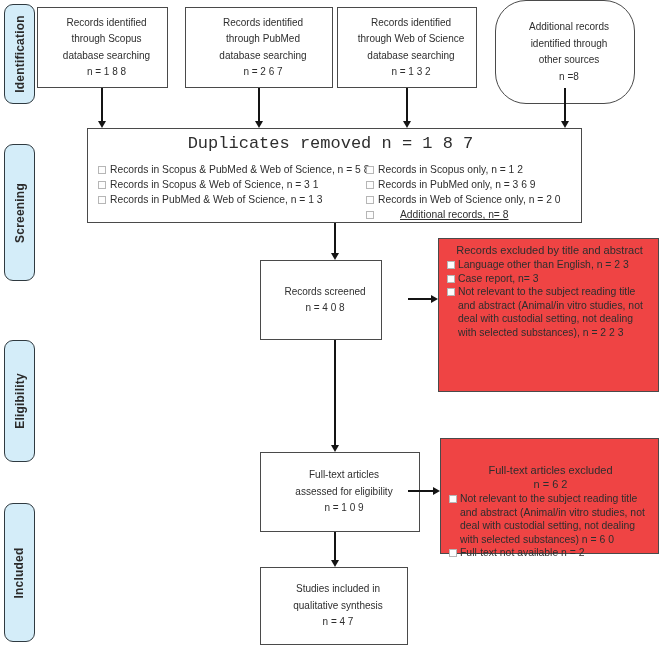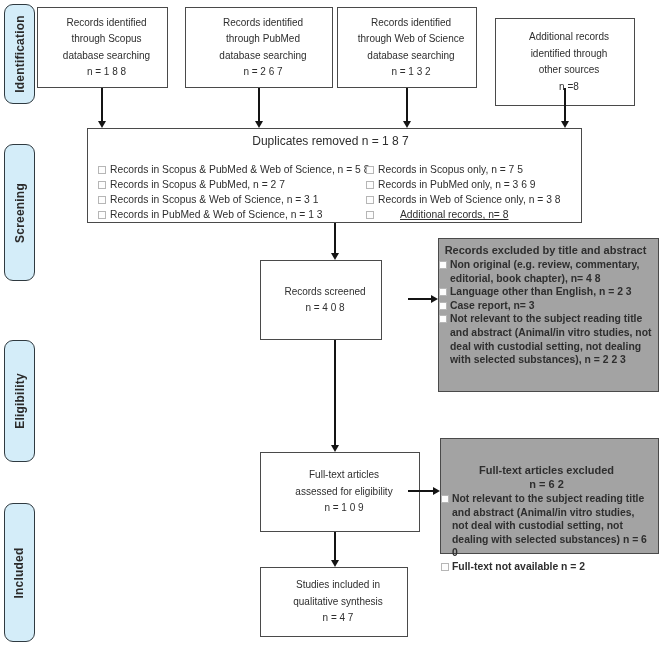--- a/index.html
+++ b/index.html
@@ -33,32 +33,32 @@
   .arrow-h{position:absolute;height:2px;background:#141414;}
   .arrow-h::after{
     content:"";position:absolute;right:-7px;top:-3.5px;width:0;height:0;
     border-top:4.5px solid transparent;border-bottom:4.5px solid transparent;
     border-left:7px solid #141414;
   }
   
   .dup-box{position:absolute;left:87px;top:128px;width:495px;height:95px;
     background:#fff;border:1.6px solid #4a4a4a;box-sizing:border-box;}
   .dup-title{position:absolute;left:0;right:8px;top:5px;text-align:center;
-    font-size:12px;color:#2e2e2e;}
+    font-size:17px;color:#2e2e2e;font-family:Liberation Mono, monospace;}
   .col{position:absolute;top:33px;margin:0;padding:0;list-style:none;}
   .col-left{left:10px;width:268px;}
   .col-right{left:278px;width:212px;}
   .col li{position:relative;padding-left:12px;font-size:10.3px;line-height:15px;
     white-space:nowrap;color:#2e2e2e;}
   .cb{position:absolute;left:0;top:3.5px;width:6px;height:6px;
     border:1px solid #b6b6b6;background:#fdfdfd;display:inline-block;}
   .xind{padding-left:22px;display:inline-block;text-decoration:underline;}
   
-  .side-box{position:absolute;background:#a3a3a3;border:1.6px solid #4a4a4a;
-    box-sizing:border-box;padding:4px 6px 4px 0;font-weight:bold;}
+  .side-box{position:absolute;background:#ef4444;border:1.6px solid #4a4a4a;
+    box-sizing:border-box;padding:4px 6px 4px 8px;}
   .side-title{text-align:center;font-size:11px;line-height:14px;color:#2e2e2e;}
   .side-count{text-align:center;font-size:11px;line-height:14px;color:#2e2e2e;}
   .side-items{margin:1px 0 0 0;padding:0;list-style:none;}
   .side-items li{position:relative;padding-left:11px;font-size:10.4px;
     line-height:13.6px;color:#2e2e2e;text-align:left;}
   .side-items .cb{top:3px;}
 </style>
 </head>
 <body>
 
@@ -88,61 +88,61 @@
 through PubMed
 database searching
 n = 2 6 7</div>
   </div>
   <div class="box" style="left:337px;top:7px;width:140px;height:81px;">
     <div class="multiline">Records identified
 through Web of Science
 database searching
 n = 1 3 2</div>
   </div>
-  <div class="box" style="left:495px;top:18px;width:140px;height:88px;">
+  <div class="box" style="left:495px;top:0;width:140px;height:104px;border-radius:31px;">
     <div class="multiline">Additional records
 identified through
 other sources
 n =8</div>
   </div>
 
   <div class="arrow-v" style="left:101px;top:88px;height:33px;"></div>
   <div class="arrow-v" style="left:258px;top:88px;height:33px;"></div>
   <div class="arrow-v" style="left:406px;top:88px;height:33px;"></div>
   <div class="arrow-v" style="left:564px;top:88px;height:33px;"></div>
 
   <div class="dup-box">
     <div class="dup-title">Duplicates removed n = 1 8 7</div>
     <ul class="col col-left">
       <li><span class="cb"></span><span>Records in Scopus &amp; PubMed &amp; Web of Science, n = 5 8</span></li>
-      <li><span class="cb"></span><span>Records in Scopus &amp; PubMed, n = 2 7</span></li>
+      <li><span class="cb"></span></li>
       <li><span class="cb"></span><span>Records in Scopus &amp; Web of Science, n = 3 1</span></li>
       <li><span class="cb"></span><span>Records in PubMed &amp; Web of Science, n = 1 3</span></li>
     </ul>
     <ul class="col col-right">
-      <li><span class="cb"></span><span>Records in Scopus only, n = 7 5</span></li>
+      <li><span class="cb"></span><span>Records in Scopus only, n = 1 2</span></li>
       <li><span class="cb"></span><span>Records in PubMed only, n = 3 6 9</span></li>
-      <li><span class="cb"></span><span>Records in Web of Science only, n = 3 8</span></li>
+      <li><span class="cb"></span><span>Records in Web of Science only, n = 2 0</span></li>
       <li><span class="cb"></span><span class="xind">Additional records, n= 8</span></li>
     </ul>
   </div>
 
   <div class="arrow-v" style="left:334px;top:223px;height:30px;"></div>
 
   <div class="box" style="left:260px;top:260px;width:122px;height:80px;">
     <div class="multiline">Records screened
 n = 4 0 8</div>
   </div>
 
   <div class="arrow-h" style="left:408px;top:298px;width:23px;"></div>
 
   <div class="side-box" style="left:438px;top:238px;width:221px;height:154px;">
     <div class="side-title">Records excluded by title and abstract</div>
     <ul class="side-items">
-      <li><span class="cb"></span><span>Non original (e.g. review, commentary, editorial, book chapter), n= 4 8</span></li>
+      <li><span class="cb"></span></li>
       <li><span class="cb"></span><span>Language other than English, n = 2 3</span></li>
       <li><span class="cb"></span><span>Case report, n= 3</span></li>
       <li><span class="cb"></span><span>Not relevant to the subject reading title and abstract (Animal/in vitro studies, not deal with custodial setting, not dealing with selected substances), n = 2 2 3</span></li>
     </ul>
   </div>
 
   <div class="arrow-v" style="left:334px;top:340px;height:105px;"></div>
 
   <div class="box" style="left:260px;top:452px;width:160px;height:80px;">
     <div class="multiline">Full-text articles
@@ -156,19 +156,19 @@
     <div class="side-title" style="margin-top:20px;">Full-text articles excluded</div>
     <div class="side-count">n = 6 2</div>
     <ul class="side-items">
       <li><span class="cb"></span><span>Not relevant to the subject reading title and abstract (Animal/in vitro studies, not deal with custodial setting, not dealing with selected substances) n = 6 0</span></li>
       <li><span class="cb"></span><span>Full-text not available n = 2</span></li>
     </ul>
   </div>
 
   <div class="arrow-v" style="left:334px;top:532px;height:28px;"></div>
 
-  <div class="box" style="left:260px;top:567px;width:148px;height:70px;">
+  <div class="box" style="left:260px;top:567px;width:148px;height:78px;">
     <div class="multiline">Studies included in
 qualitative synthesis
 n = 4 7</div>
   </div>
 
 </div>
 
 </body></html>

